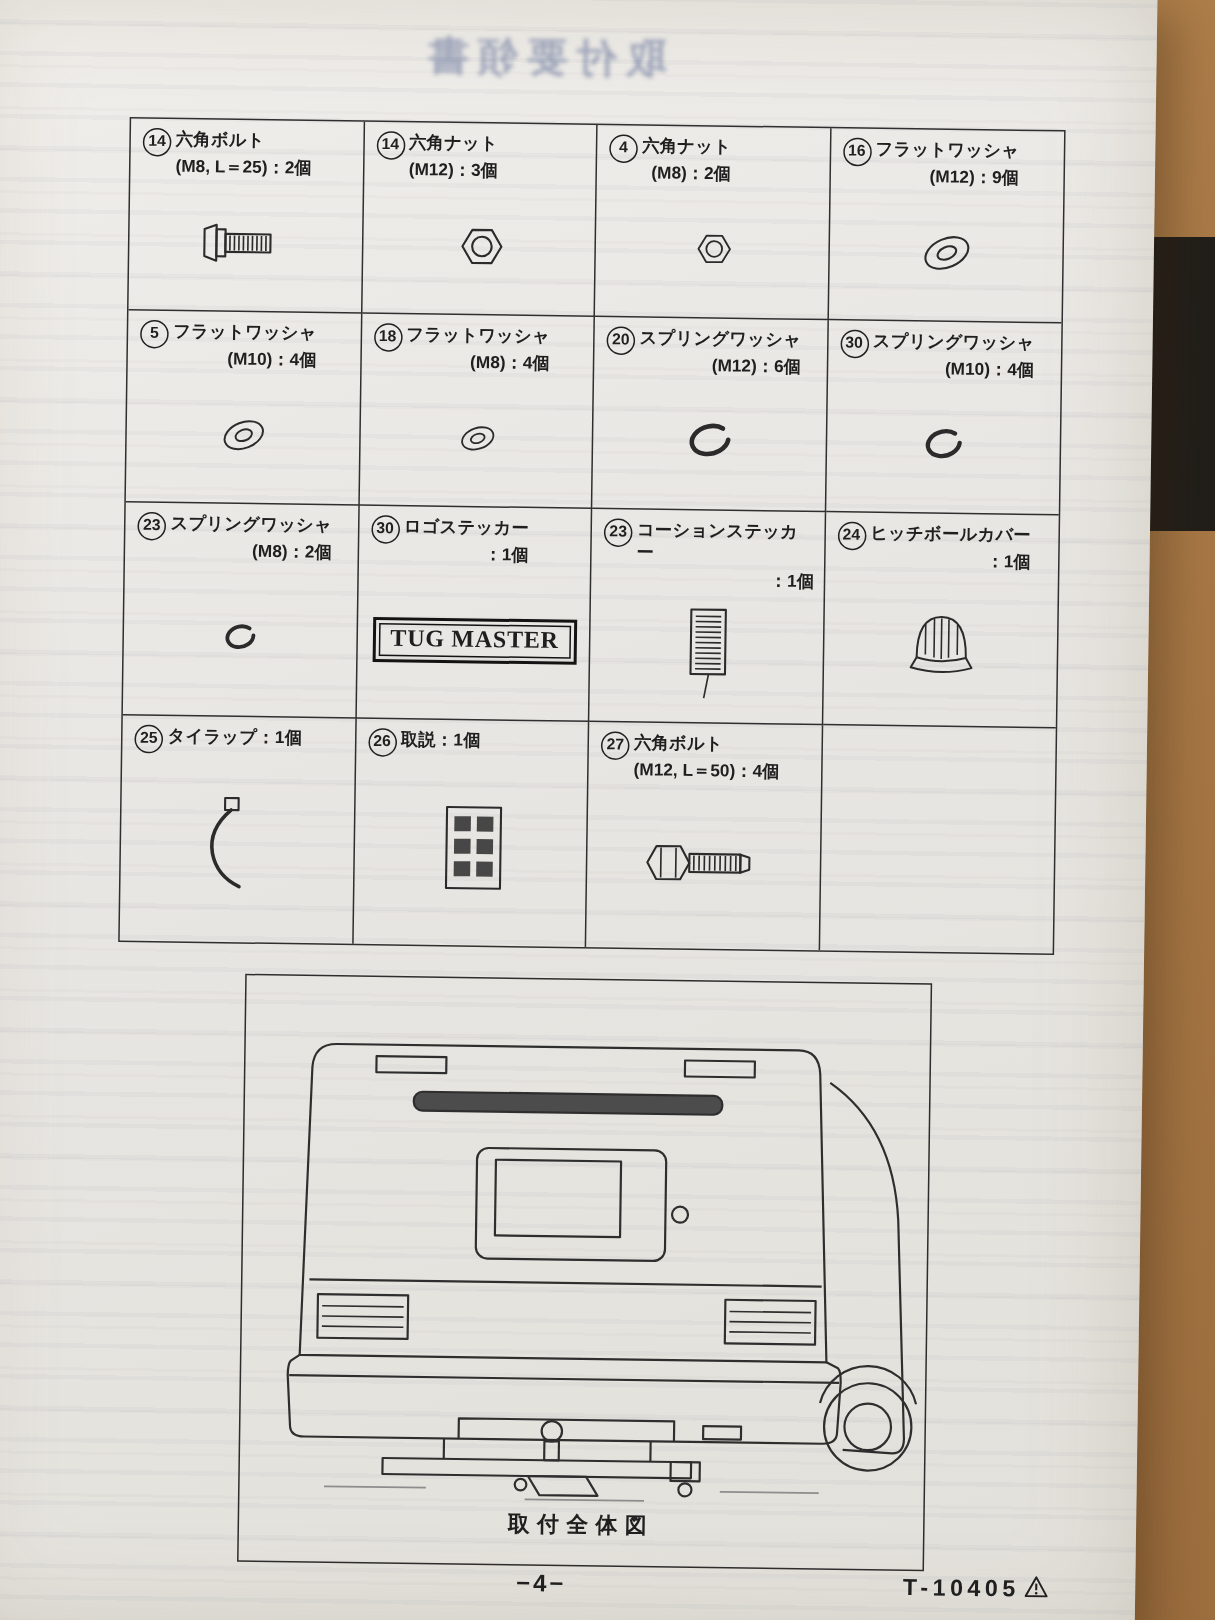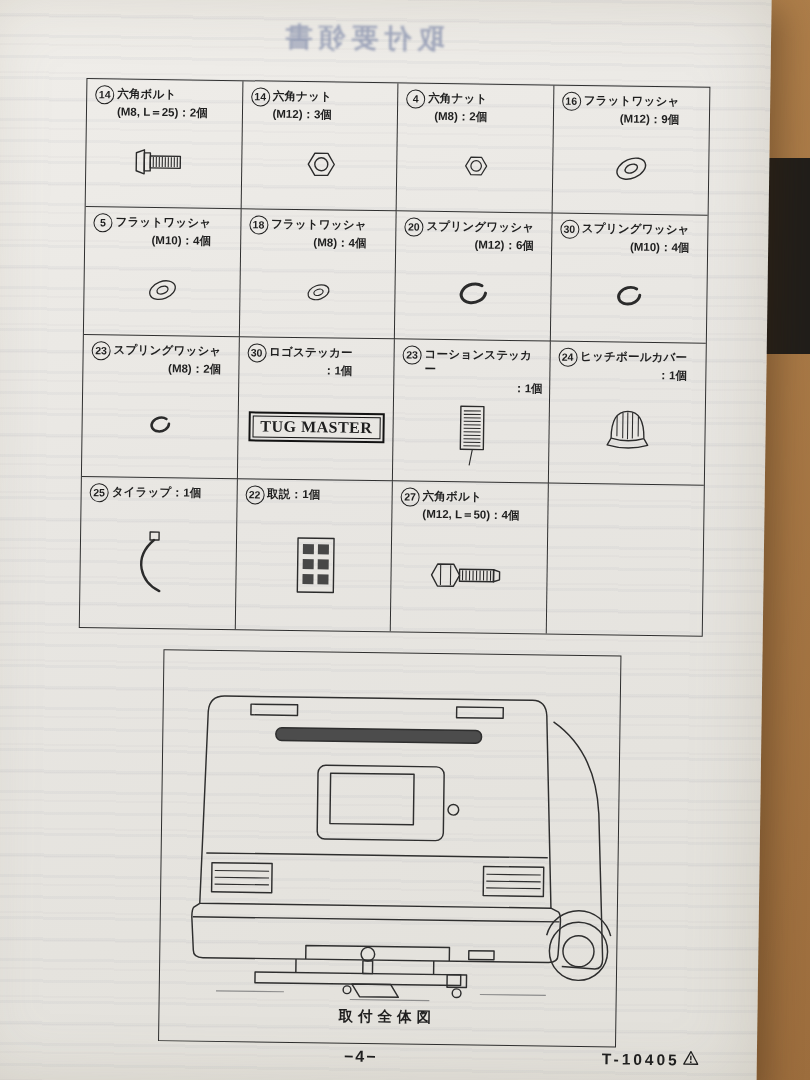--- a/index.html
+++ b/index.html
@@ -314,21 +314,21 @@
       <div class="icon-wrap">
         <svg class="pic" viewBox="0 0 80 70" width="80" height="70">
           <rect x="31" y="3" width="9" height="8"></rect>
           <path d="M35 11 Q20 24 23 40 Q26 55 41 62" stroke-width="2.4" stroke-linecap="round"></path>
         </svg>
       </div>
     </div>
 
     <div class="cell">
       <div class="cell-head">
-        <span class="badge">22</span>
+        <span class="badge">26</span>
         <span class="names">
           <span class="pname">取説：1個</span>
           <span class="pspec"></span>
         </span>
       </div>
       <div class="icon-wrap">
         <svg class="pic" viewBox="0 0 80 64" width="80" height="64">
           <rect x="23" y="4" width="36" height="54"></rect>
           <rect class="dark" x="28" y="10" width="11" height="10"></rect>
           <rect class="dark" x="43" y="10" width="11" height="10"></rect>

